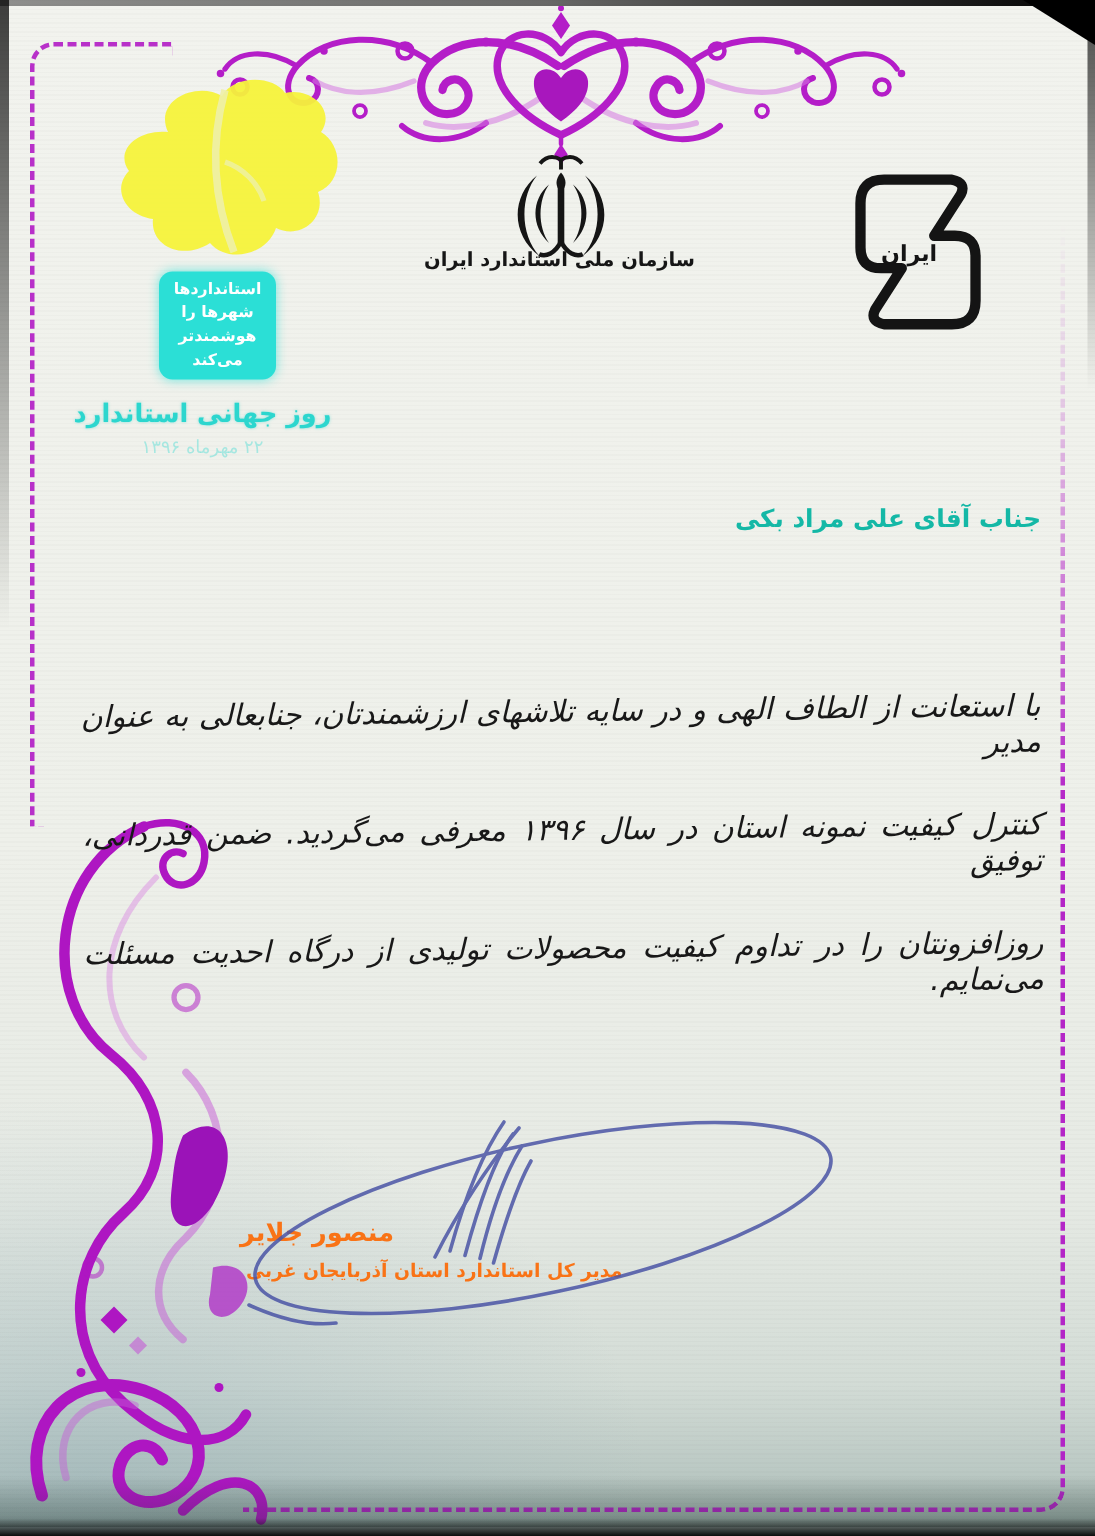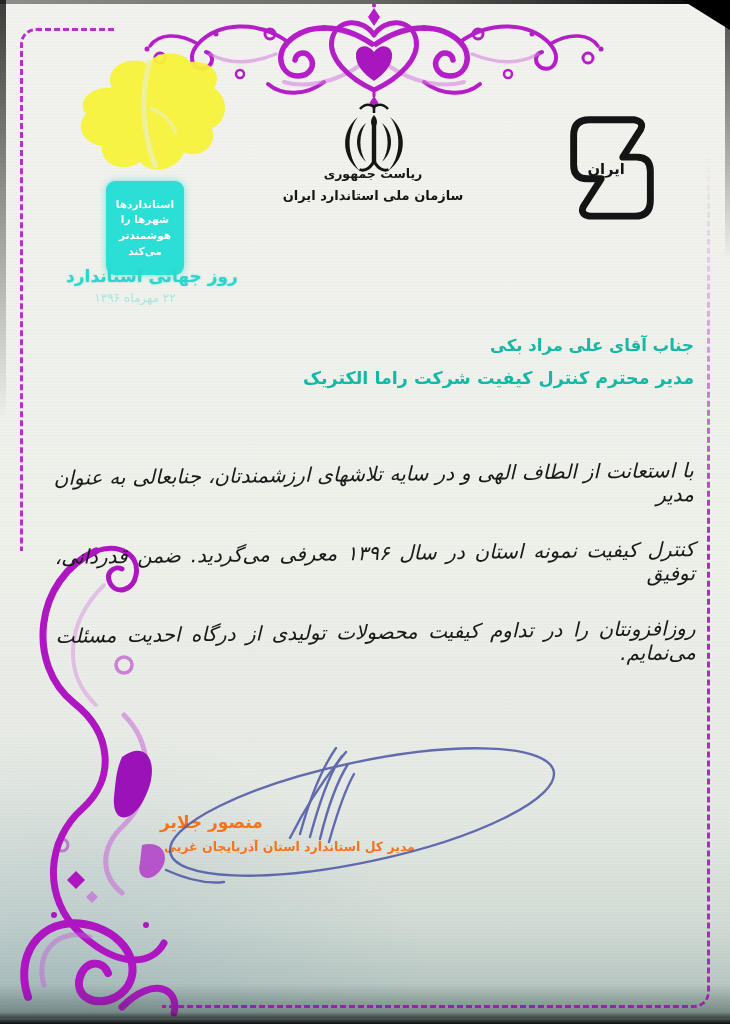--- a/index.html
+++ b/index.html
@@ -36,26 +36,26 @@
   #frame-tl{left:20px;top:28px;width:92px;height:520px;
     border-left:3px dashed #b21cc6;border-top:3px dashed #b21cc6;
     border-top-left-radius:16px;opacity:.9;}
   #frame-br{right:20px;bottom:16px;width:545px;height:858px;
     border-right:3px dashed #b21cc6;border-bottom:3px dashed #b21cc6;
     border-bottom-right-radius:16px;opacity:.95;
     -webkit-mask-image:linear-gradient(180deg, rgba(0,0,0,0) 0%, rgba(0,0,0,.2) 14%, #000 45%);
     mask-image:linear-gradient(180deg, rgba(0,0,0,0) 0%, rgba(0,0,0,.2) 14%, #000 45%);}
 
   
-  #wsd-badge{left:106px;top:181px;width:78px;height:94px;background:#2bdfd6;
+  #wsd-badge{left:106px;top:181px;width:78px;height:72px;background:#2bdfd6;
     border-radius:9px;box-shadow:0 0 7px rgba(43,223,214,.65);
     display:flex;flex-direction:column;align-items:center;justify-content:center;
     color:#fff;font-weight:bold;font-size:10.5px;line-height:1.5;text-align:center;
     direction:rtl;}
-  #wsd-caption{left:43px;top:266px;width:218px;text-align:center;direction:rtl;
+  #wsd-caption{left:26px;top:266px;width:218px;text-align:center;direction:rtl;
     color:#2cd6ce;font-weight:bold;font-size:17px;text-shadow:0 0 2px rgba(44,214,206,.5);}
   #wsd-date{left:26px;top:291px;width:218px;text-align:center;direction:rtl;
     color:rgba(47,216,208,.38);font-weight:normal;font-size:12px;}
 
   
   #gov-header{left:173px;top:166px;width:400px;text-align:center;direction:rtl;color:#161616;}
   #gov-header .h-line{font-weight:bold;}
   #gov-line1{font-size:12.5px;margin-bottom:7px;}
   #gov-line2{font-size:13px;margin-bottom:7px;}
   #gov-line3{font-size:13px;}
@@ -166,34 +166,32 @@
       <path d="M36,61 C32,69 26,71.5 21.5,69.5 M36,61 C40,69 46,71.5 50.5,69.5" fill="none" stroke-width="3"></path>
       <path d="M28,23 C16,33 16,51 28,62 C20.5,51 20.5,34 28,23 Z" stroke="none"></path>
       <path d="M44,23 C56,33 56,51 44,62 C51.5,51 51.5,34 44,23 Z" stroke="none"></path>
       <path d="M20,17 C2.5,31 2.5,57 22,71 C8.5,57 8.5,31 20,17 Z" stroke="none"></path>
       <path d="M52,17 C69.5,31 69.5,57 50,71 C63.5,57 63.5,31 52,17 Z" stroke="none"></path>
     </g>
   </svg>
 </div>
 
 <div id="gov-header" class="abs">
-  <div id="gov-line1" class="h-line">ریاست جمهوری</div>
   <div id="gov-line2" class="h-line">سازمان ملی استاندارد ایران</div>
 </div>
 
 <div class="abs" style="left:556px;top:108px;width:112px;height:118px;">
   <svg width="112" height="118" viewBox="0 0 110 120">
     <path d="M32 12 Q16 12 16 28 L16 58 Q16 72 30 72 L44 72 L26 100 Q22 108 32 110 L78 110 Q94 110 94 94 L94 64 Q94 50 80 50 L66 50 L84 22 Q88 14 78 12 Z" fill="none" stroke="#141414" stroke-width="7" stroke-linejoin="round"></path>
     <text x="49" y="67" text-anchor="middle" font-family="DejaVu Sans, sans-serif" font-size="15" font-weight="bold" fill="#141414">ایران</text>
   </svg>
 </div>
 
 <div id="recipient" class="abs">
   <div id="recipient-line1">جناب آقای علی مراد بکی</div>
-  <div id="recipient-line2">مدیر محترم کنترل کیفیت شرکت راما الکتریک</div>
 </div>
 
 <div id="body-text" class="abs">
   <div class="cal-line">با استعانت از الطاف الهی و در سایه تلاشهای ارزشمندتان، جنابعالی به عنوان مدیر</div>
   <div class="cal-line">کنترل کیفیت نمونه استان در سال ۱۳۹۶ معرفی می‌گردید. ضمن قدردانی، توفیق</div>
   <div class="cal-line">روزافزونتان را در تداوم کیفیت محصولات تولیدی از درگاه احدیت مسئلت می‌نمایم.</div>
 </div>
 
 <div id="sign-block" class="abs">
   <div id="sign-name">منصور جلایر</div>

